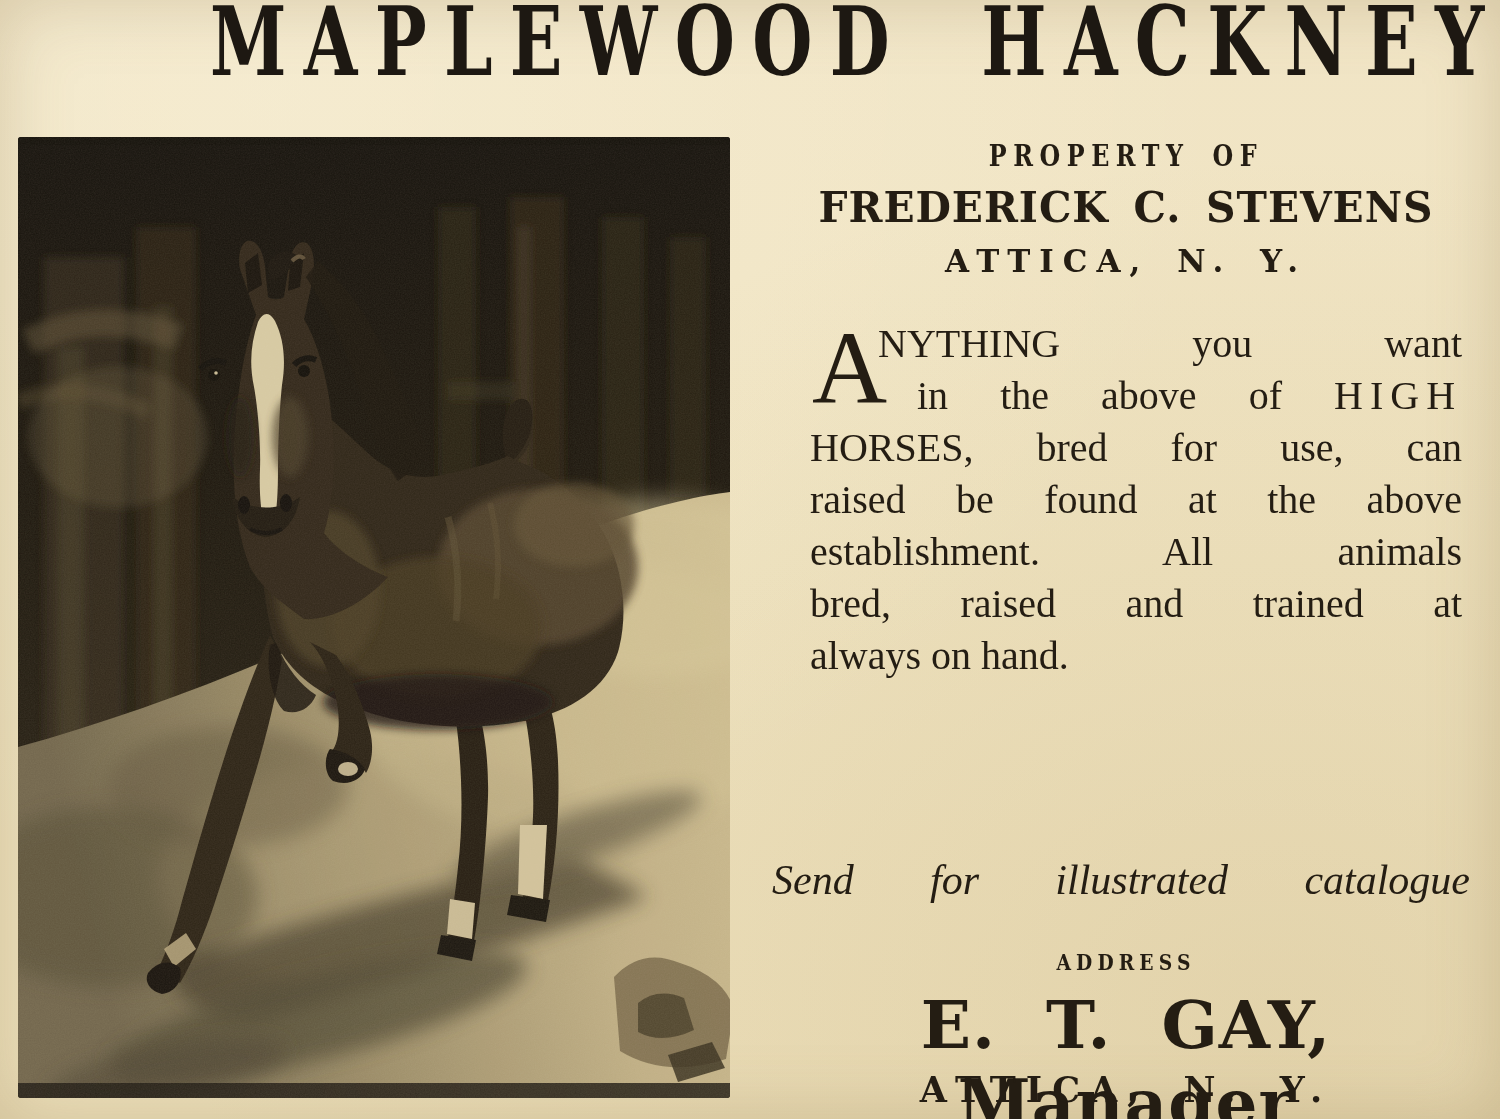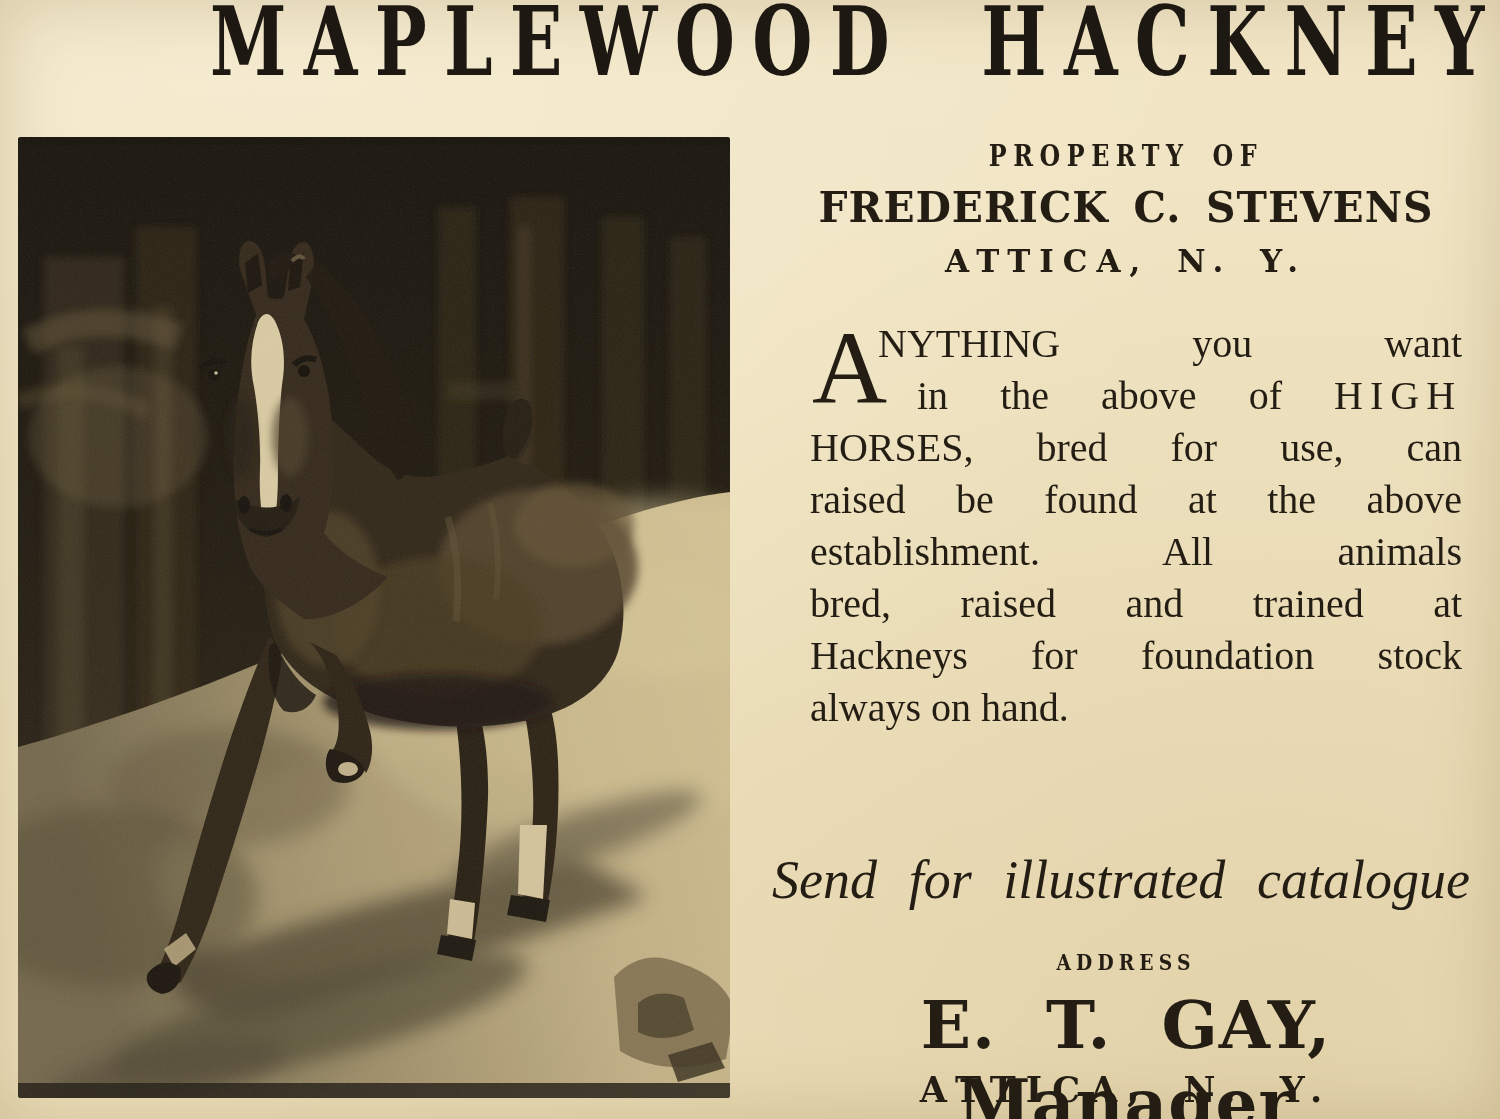--- a/index.html
+++ b/index.html
@@ -48,21 +48,21 @@
   .p-line.l3 { letter-spacing:14px; }
   .p-line.last { text-align-last:left; }
   .caps-gap { letter-spacing:7px; }
   .word-spaced { letter-spacing:9px; }
   .dropcap {
     position:absolute; left:2px; top:-2px; font-size:104px; line-height:1;
     font-family:"Liberation Serif", serif; color:#241d13;
   }
   .catalogue {
     position:absolute; left:772px; top:854px; width:698px;
-    font-style:italic; font-size:54px; line-height:52px;
+    font-style:italic; font-size:42px; line-height:52px;
     text-align:justify; text-align-last:justify;
   }
 </style>
 </head>
 <body>
 
 <div class="page">
 
   <div class="headline">MAPLEWOOD HACKNEY STUD</div>
 
@@ -203,21 +203,20 @@
   <div class="rc owner-city">ATTICA, N. Y.</div>
 
   <div class="para">
     <span class="dropcap">A</span>
     <div class="p-line l1">NYTHING you want</div>
     <div class="p-line l2"><span>in the above of</span> <span class="caps-gap">HIGH</span></div>
     <div class="p-line">HORSES, bred for use, can</div>
     <div class="p-line">raised be found at the above</div>
     <div class="p-line">establishment. All animals</div>
     <div class="p-line">bred, raised and trained at</div>
-    <div class="p-line">Hackneys for foundation stock</div>
     <div class="p-line last">always on hand.</div>
   </div>
 
   <div class="catalogue">Send for illustrated catalogue</div>
   <div class="rc address">ADDRESS</div>
   <div class="rc manager">E. T. GAY, Manager</div>
   <div class="rc manager-city">ATTICA, N. Y.</div>
 
 </div>
 

